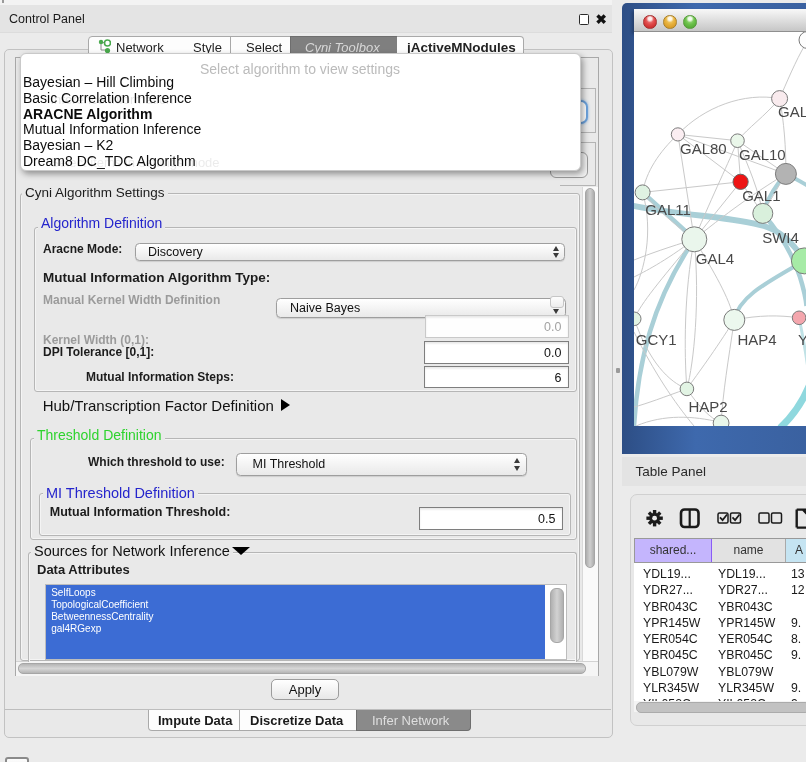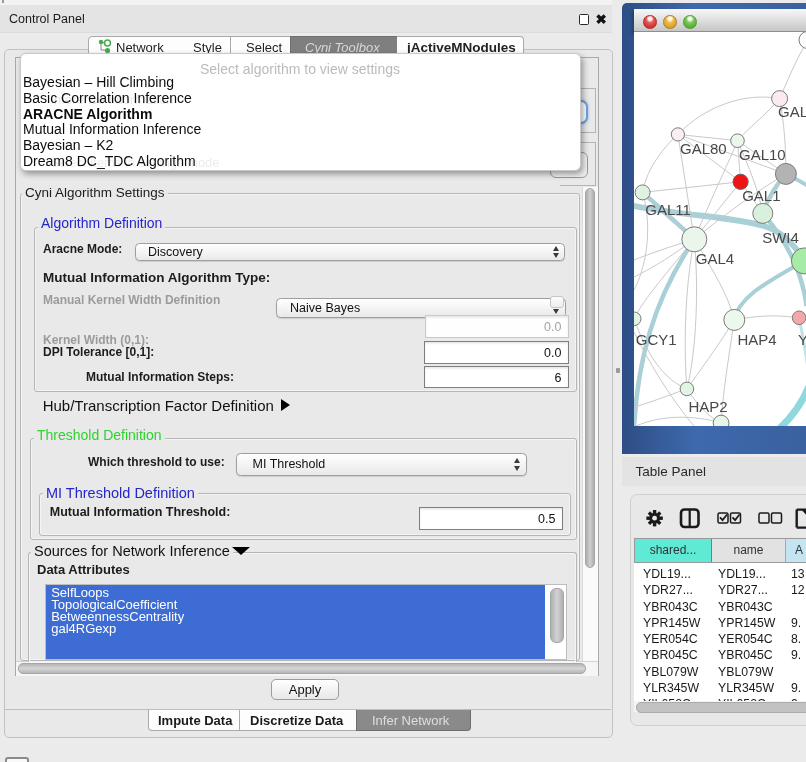--- a/index.html
+++ b/index.html
@@ -114,21 +114,21 @@
 <div class="lbl" style="left:49.8px;top:505px;font-size:12.5px;">Mutual Information Threshold:</div>
 <div class="fld" style="left:418.5px;top:506.5px;width:144px;height:23px;">0.5</div>
 
 <div class="grp" style="left:28px;top:552px;width:546.5px;height:109px;border-bottom:none;border-radius:3px 3px 0 0;"></div>
 <div class="gt" style="left:31px;top:542.5px;color:#111;font-size:14.5px;">Sources for Network Inference</div>
 <div class="abs" style="left:232px;top:546.5px;width:0;height:0;border-top:8.6px solid #000;border-left:9px solid transparent;border-right:9px solid transparent;"></div>
 <div class="lbl" style="left:37px;top:562.6px;font-size:13px;">Data Attributes</div>
 
 <div class="abs" style="left:44.5px;top:583.5px;width:522px;height:76px;border:1px solid #bdbdbd;background:#fff;box-sizing:border-box;"></div>
 <div class="abs" style="left:45.5px;top:584.5px;width:499.5px;height:74px;background:#3c6cd4;"></div>
-<div class="abs" style="left:51.2px;top:587.2px;font-size:13px;color:#fff;line-height:12.05px;">SelfLoops<br>TopologicalCoefficient<br>BetweennessCentrality<br>gal4RGexp</div>
+<div class="abs" style="left:51.2px;top:587.2px;font-size:10px;color:#fff;line-height:12.05px;">SelfLoops<br>TopologicalCoefficient<br>BetweennessCentrality<br>gal4RGexp</div>
 <div class="abs" style="left:550px;top:587.5px;width:13.5px;height:55px;background:linear-gradient(90deg,#b0b0b0,#d2d2d2,#b0b0b0);border:1px solid #a6a6a6;border-radius:6px;box-sizing:border-box;"></div>
 
 <div class="abs" style="left:271px;top:678.5px;width:68px;height:21px;border:1px solid #9c9c9c;border-radius:5px;background:linear-gradient(#ffffff,#e8e8e8);box-sizing:border-box;text-align:center;"><span style="font-size:13px;color:#111;position:relative;top:0.5px;">Apply</span></div>
 
 <div class="abs" style="left:5px;top:709px;width:606px;height:1px;background:#bdbdbd;"></div>
 <div class="abs" style="left:147.5px;top:710px;width:92px;height:21px;background:#fdfdfd;border:1px solid #a9a9a9;border-top:none;border-radius:0 0 0 4px;box-sizing:border-box;"></div>
 <div class="abs" style="left:238.5px;top:710px;width:118px;height:21px;background:#fdfdfd;border:1px solid #a9a9a9;border-top:none;box-sizing:border-box;"></div>
 <div class="abs" style="left:356px;top:710px;width:115px;height:21px;background:#8a8a8a;border:1px solid #6e6e6e;border-top:none;border-radius:0 0 4px 0;box-sizing:border-box;"></div>
 <div class="abs" style="left:158px;top:713px;font-size:13px;font-weight:bold;color:#1a1a1a;">Impute Data</div>
 <div class="abs" style="left:250px;top:713px;font-size:13px;font-weight:bold;color:#1a1a1a;">Discretize Data</div>
@@ -264,21 +264,21 @@
     <path d="M87.5 9.3 l2.6 2.8 l4.4-5.6" stroke-width="1.7"></path>
     <rect x="114" y="5" width="10" height="10" rx="1.5"></rect>
     <rect x="126.5" y="5" width="10" height="10" rx="1.5"></rect>
   </g>
   <g stroke="#1a1a1a" stroke-width="2.4" fill="none">
     <path d="M151.7 1.6 v18 M151.7 1.6 h10 M151.7 19.6 h10 M158 1.6 l5 5.4"></path>
   </g>
 </svg>
 
 <div class="abs" style="left:634px;top:538px;width:172px;height:25px;border:1px solid #999;box-sizing:border-box;">
-  <div class="abs" style="left:0;top:0;width:76px;height:23px;background:#5eead4;border-right:3px solid #8b5cf6;text-align:center;font-size:12px;color:#333;line-height:23px;">shared...</div>
+  <div class="abs" style="left:0;top:0;width:76px;height:23px;background:#c4b5fd;border-right:3px solid #8b5cf6;text-align:center;font-size:12px;color:#333;line-height:23px;">shared...</div>
   <div class="abs" style="left:77px;top:0;width:73px;height:23px;background:#e2e2e2;border-right:1px solid #a9a9a9;text-align:center;font-size:12px;color:#333;line-height:23px;">name</div>
   <div class="abs" style="left:151px;top:0;width:25px;height:23px;background:#c5e4f2;font-size:12px;color:#333;line-height:23px;padding-left:9px;">A</div>
 </div>
 <div class="abs" style="left:634px;top:563px;width:172px;height:138px;background:#fff;overflow:hidden;">
   <div class="abs" style="left:9px;top:3px;font-size:12.3px;color:#1a1a1a;line-height:16.3px;">YDL19...<br>YDR27...<br>YBR043C<br>YPR145W<br>YER054C<br>YBR045C<br>YBL079W<br>YLR345W<br>YIL052C</div>
   <div class="abs" style="left:84px;top:3px;font-size:12.3px;color:#1a1a1a;line-height:16.3px;">YDL19...<br>YDR27...<br>YBR043C<br>YPR145W<br>YER054C<br>YBR045C<br>YBL079W<br>YLR345W<br>YIL052C</div>
   <div class="abs" style="left:157px;top:3px;font-size:12.3px;color:#1a1a1a;line-height:16.3px;">13<br>12<br><br>9.<br>8.<br>9.<br><br>9.<br>9.</div>
 </div>
 <div class="abs" style="left:634px;top:701px;width:172px;height:11px;background:#f4f4f4;"></div>
 <div class="abs" style="left:636px;top:702px;width:172px;height:9px;background:#c2c2c2;border:1px solid #ababab;border-radius:5px;"></div>

